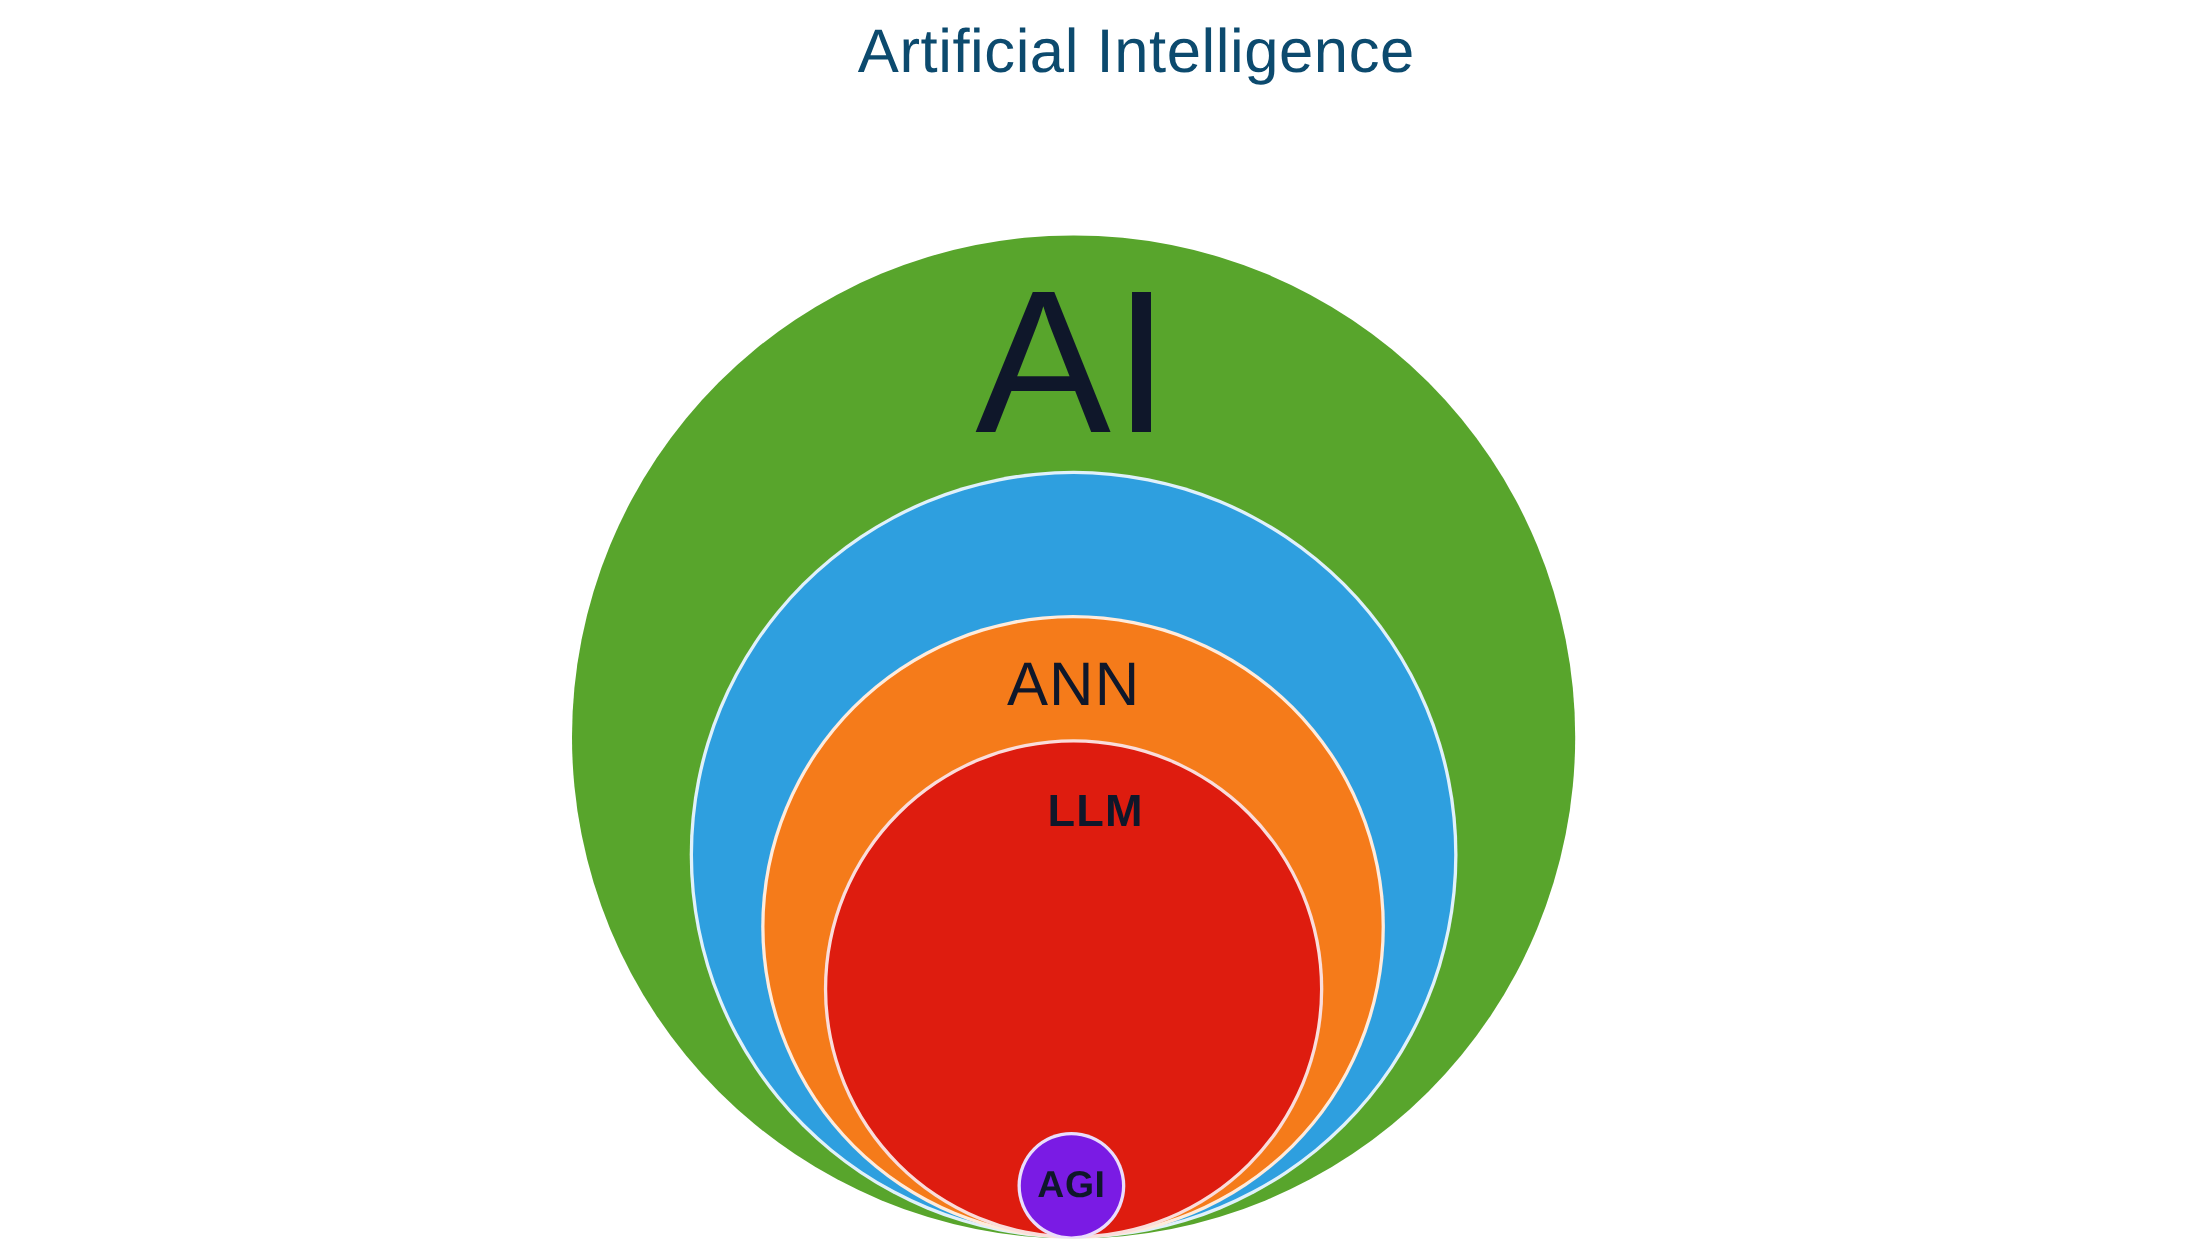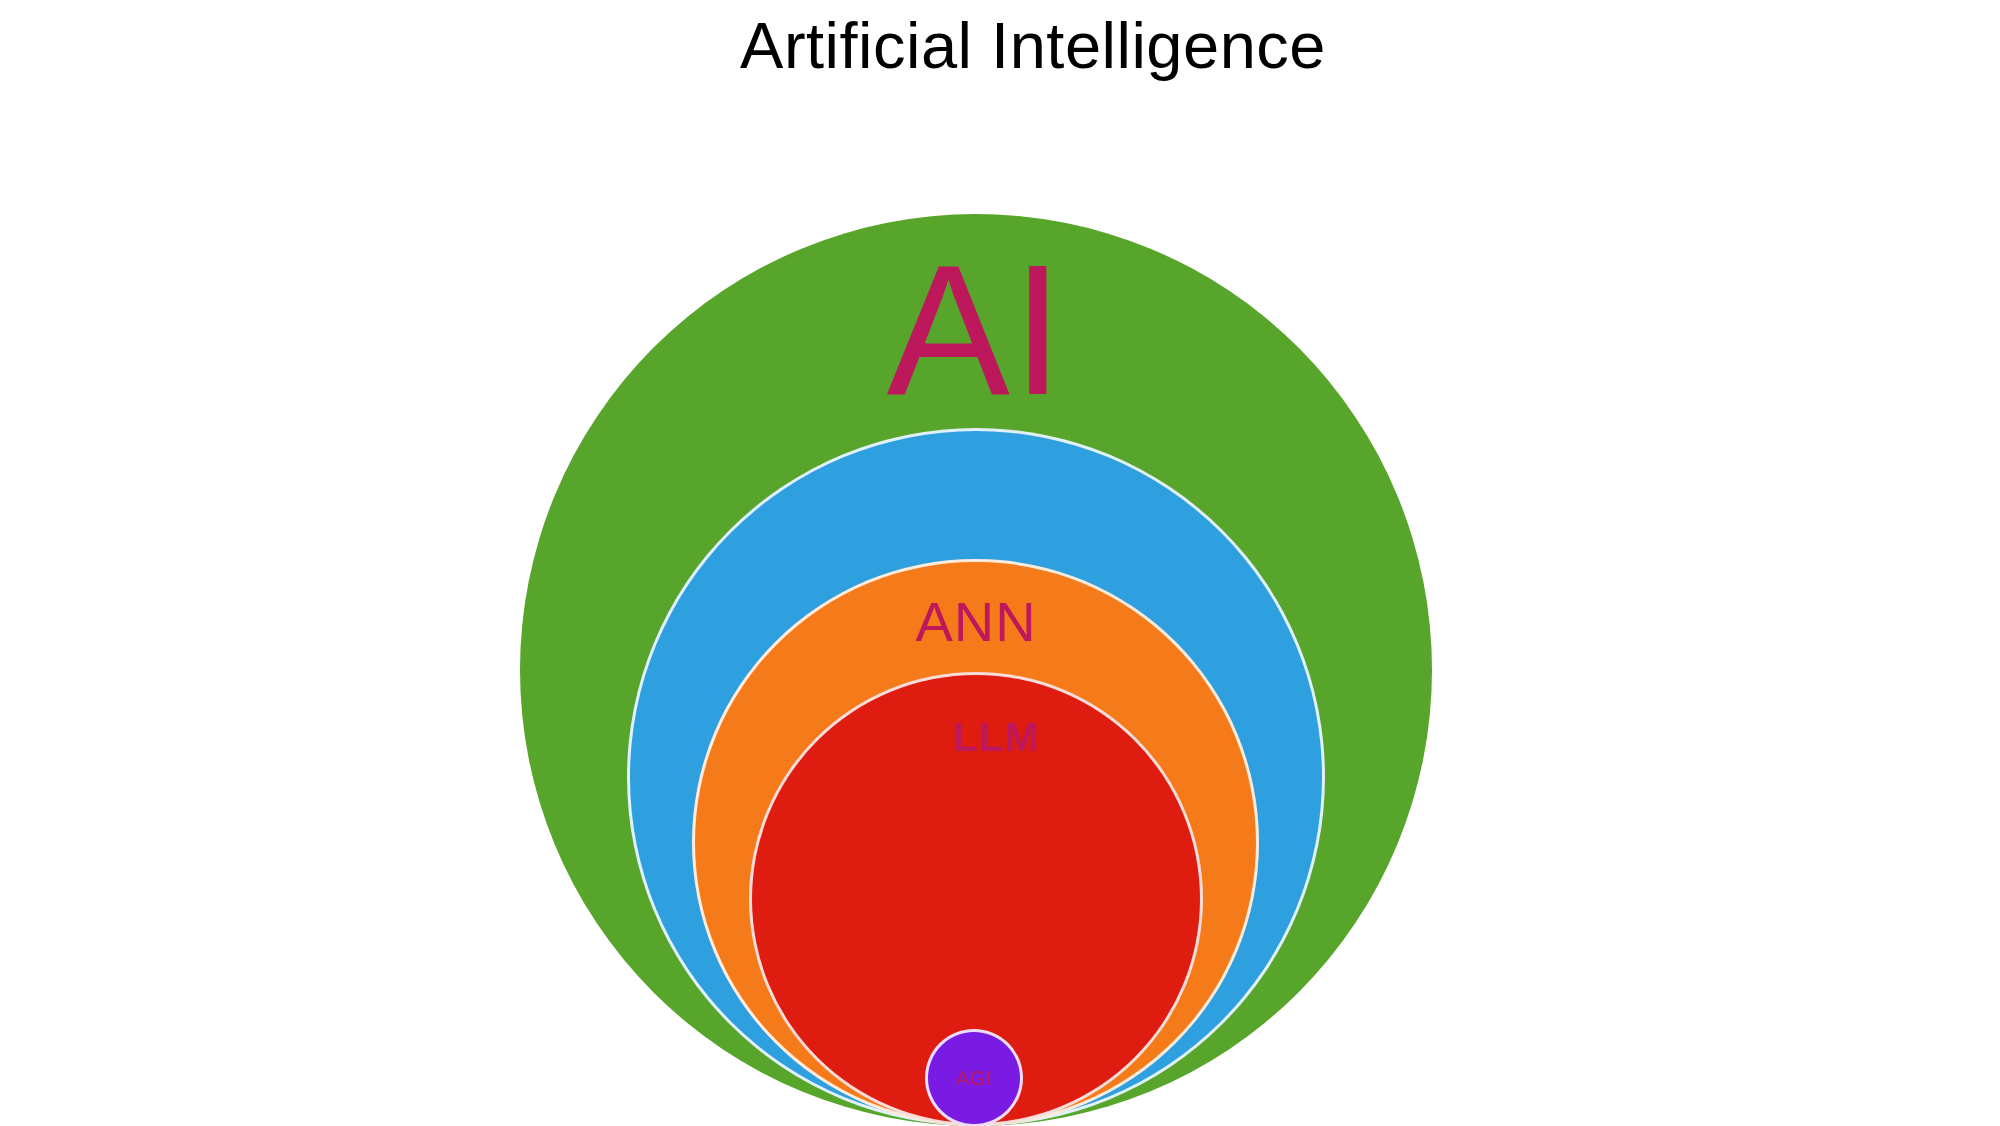--- a/index.html
+++ b/index.html
@@ -14,22 +14,22 @@
     height: 1126px;
     background: #ffffff;
     overflow: hidden;
   }
   .title {
     position: absolute;
     top: 12px;
     left: 1033px;
     transform: translateX(-50%);
     text-align: center;
-    color: #000000;
-    font-size: 65px;
+    color: #0c4a6e;
+    font-size: 56px;
     line-height: 68px;
     font-weight: 500;
     letter-spacing: 0.5px;
     white-space: nowrap;
   }
   .circle {
     position: absolute;
     border-radius: 50%;
     box-sizing: border-box;
   }
@@ -39,30 +39,30 @@
   
   .c-ai  { left: 520px; top: 214px; width: 912px; height: 912px; }
   .c-ml  { left: 627px; top: 428px; width: 698px; height: 698px; }
   .c-ann { left: 692px; top: 559px; width: 567px; height: 567px; }
   .c-llm { left: 749px; top: 672px; width: 454px; height: 454px; }
   .c-agi { left: 925px; top: 1029px; width: 98px; height: 98px; }
 
   .set-label {
     position: absolute;
     transform: translate(-50%, -50%);
-    color: #be185d;
+    color: #0f172a;
     text-align: center;
     white-space: nowrap;
     user-select: none;
   }
   .l-ai  { left: 976px; top: 330px; font-size: 185px; font-weight: 400; letter-spacing: 2px; }
   .l-ml  { left: 976px; top: 502px; font-size: 113px; font-weight: 400; letter-spacing: 2px; }
   .l-ann { left: 976px; top: 621px; font-size: 56px;  font-weight: 400; letter-spacing: 1px; }
   .l-llm { left: 996px; top: 737px; font-size: 41px;  font-weight: 700; letter-spacing: 1px; }
-  .l-agi { left: 974px; top: 1078px; font-size: 20px; font-weight: 400; letter-spacing: 0.5px; }
+  .l-agi { left: 974px; top: 1078px; font-size: 34px; font-weight: 700; letter-spacing: 0.5px; }
 </style>
 </head>
 <body>
 
 <div class="canvas">
 
   <div class="title">
     <div>Artificial Intelligence</div>
   </div>
 

